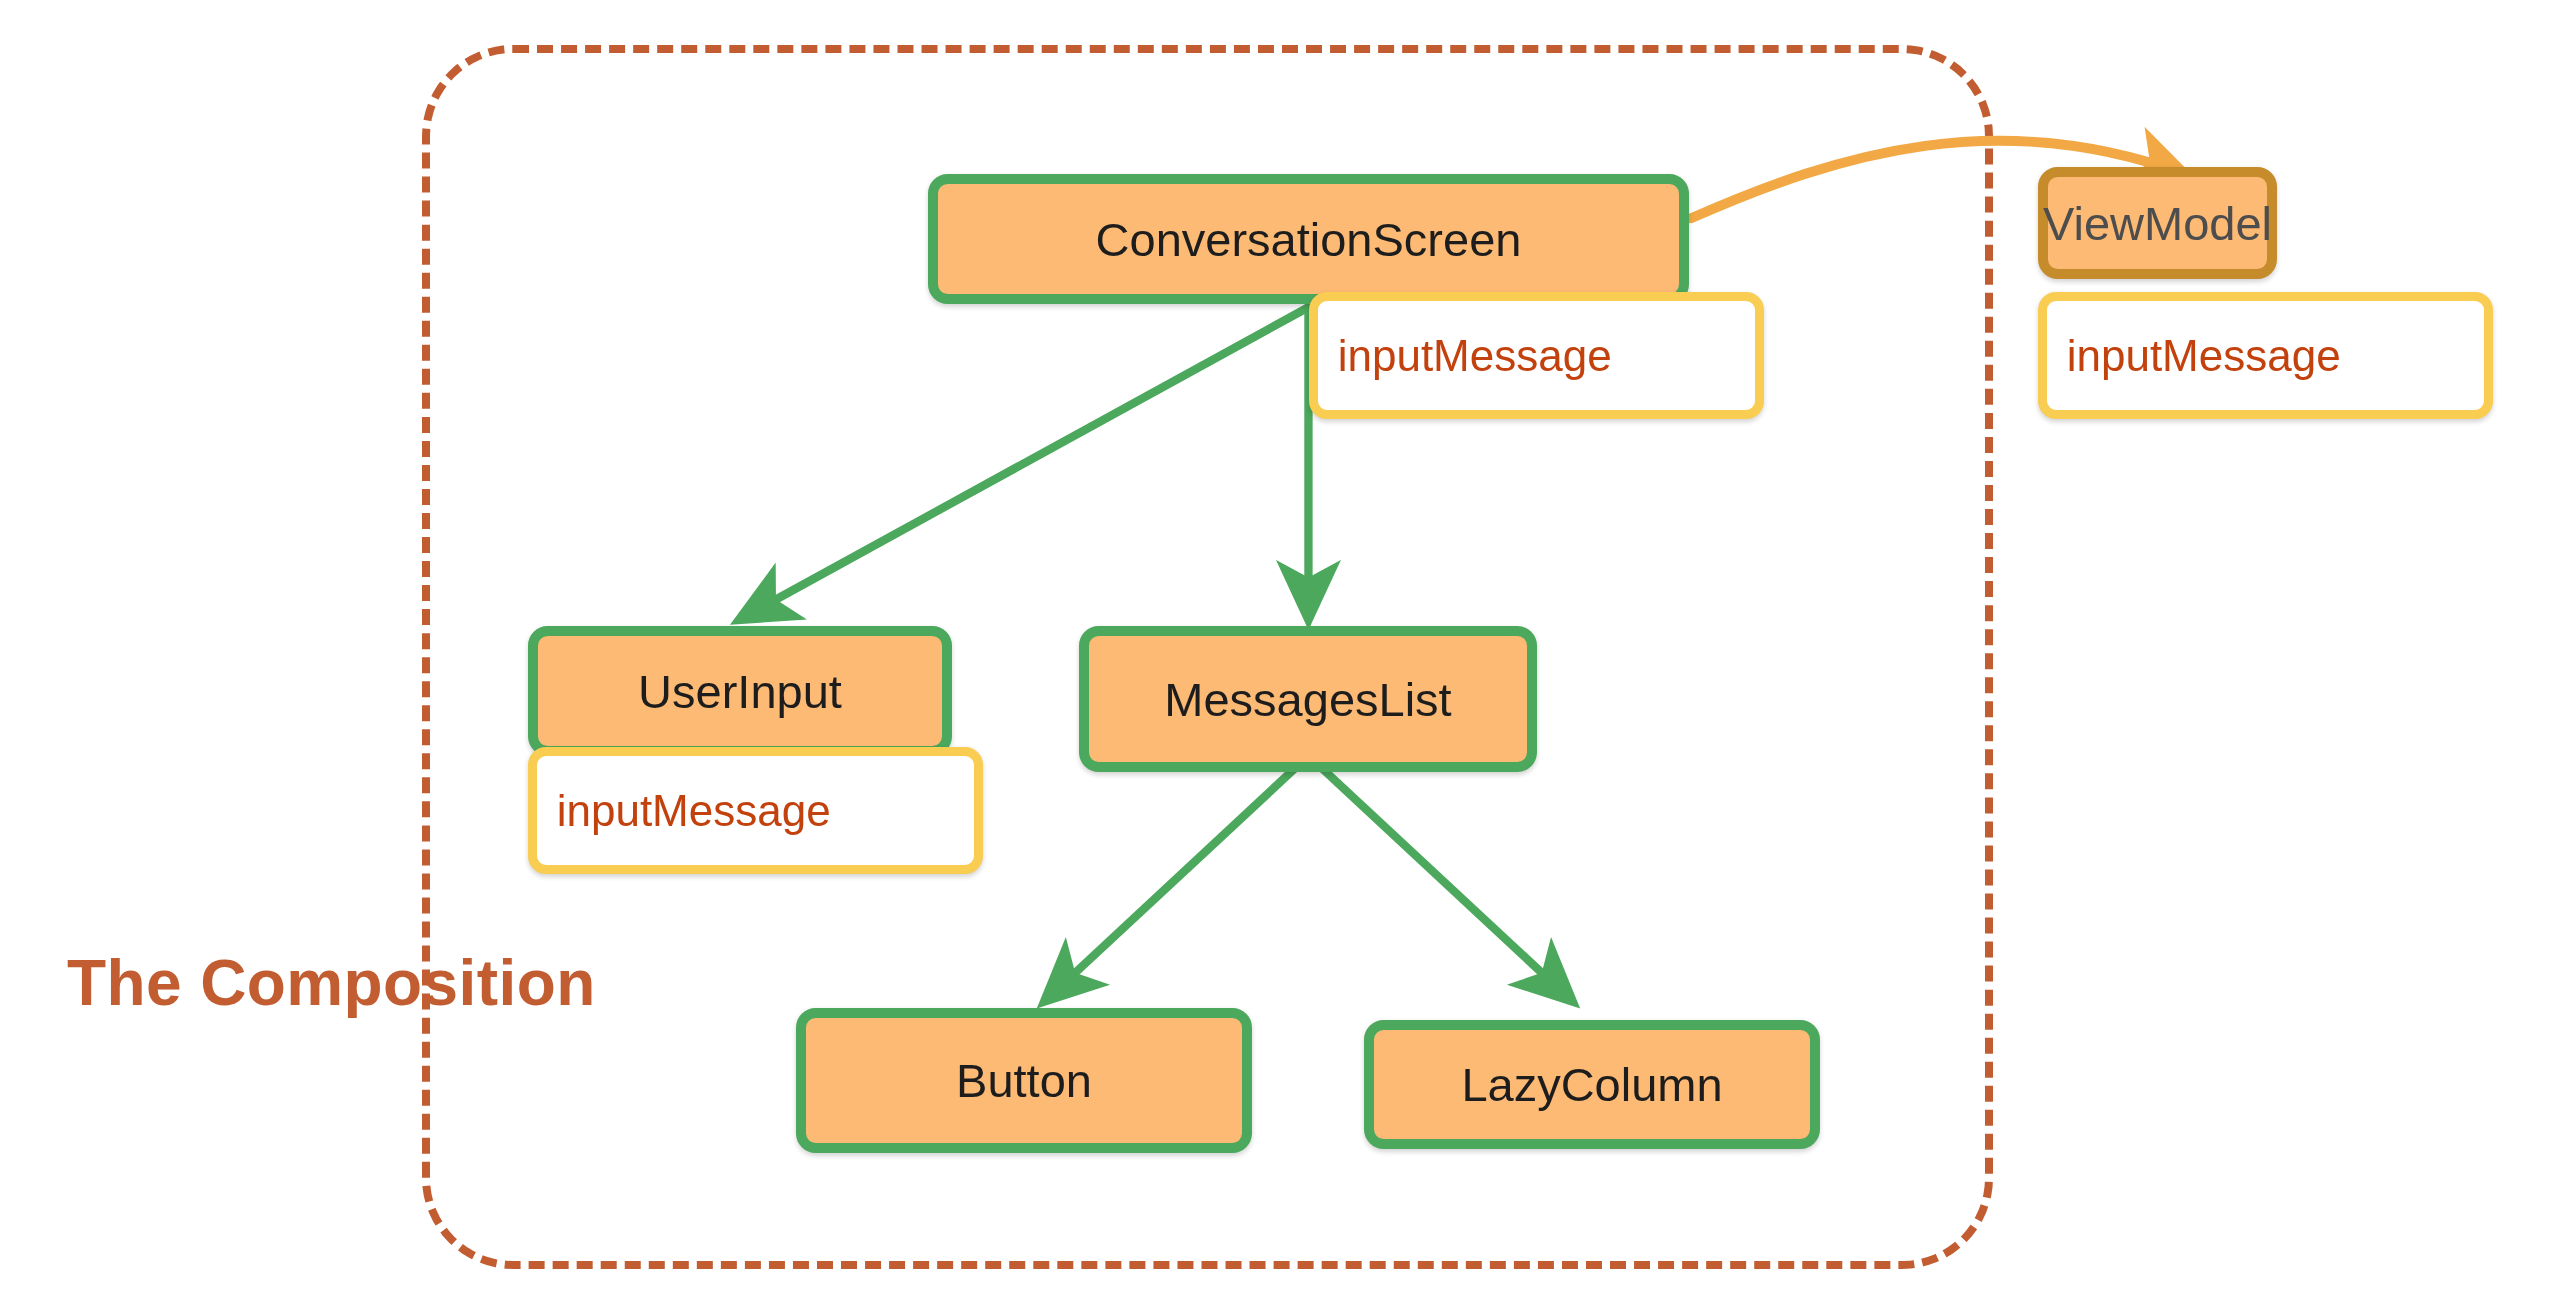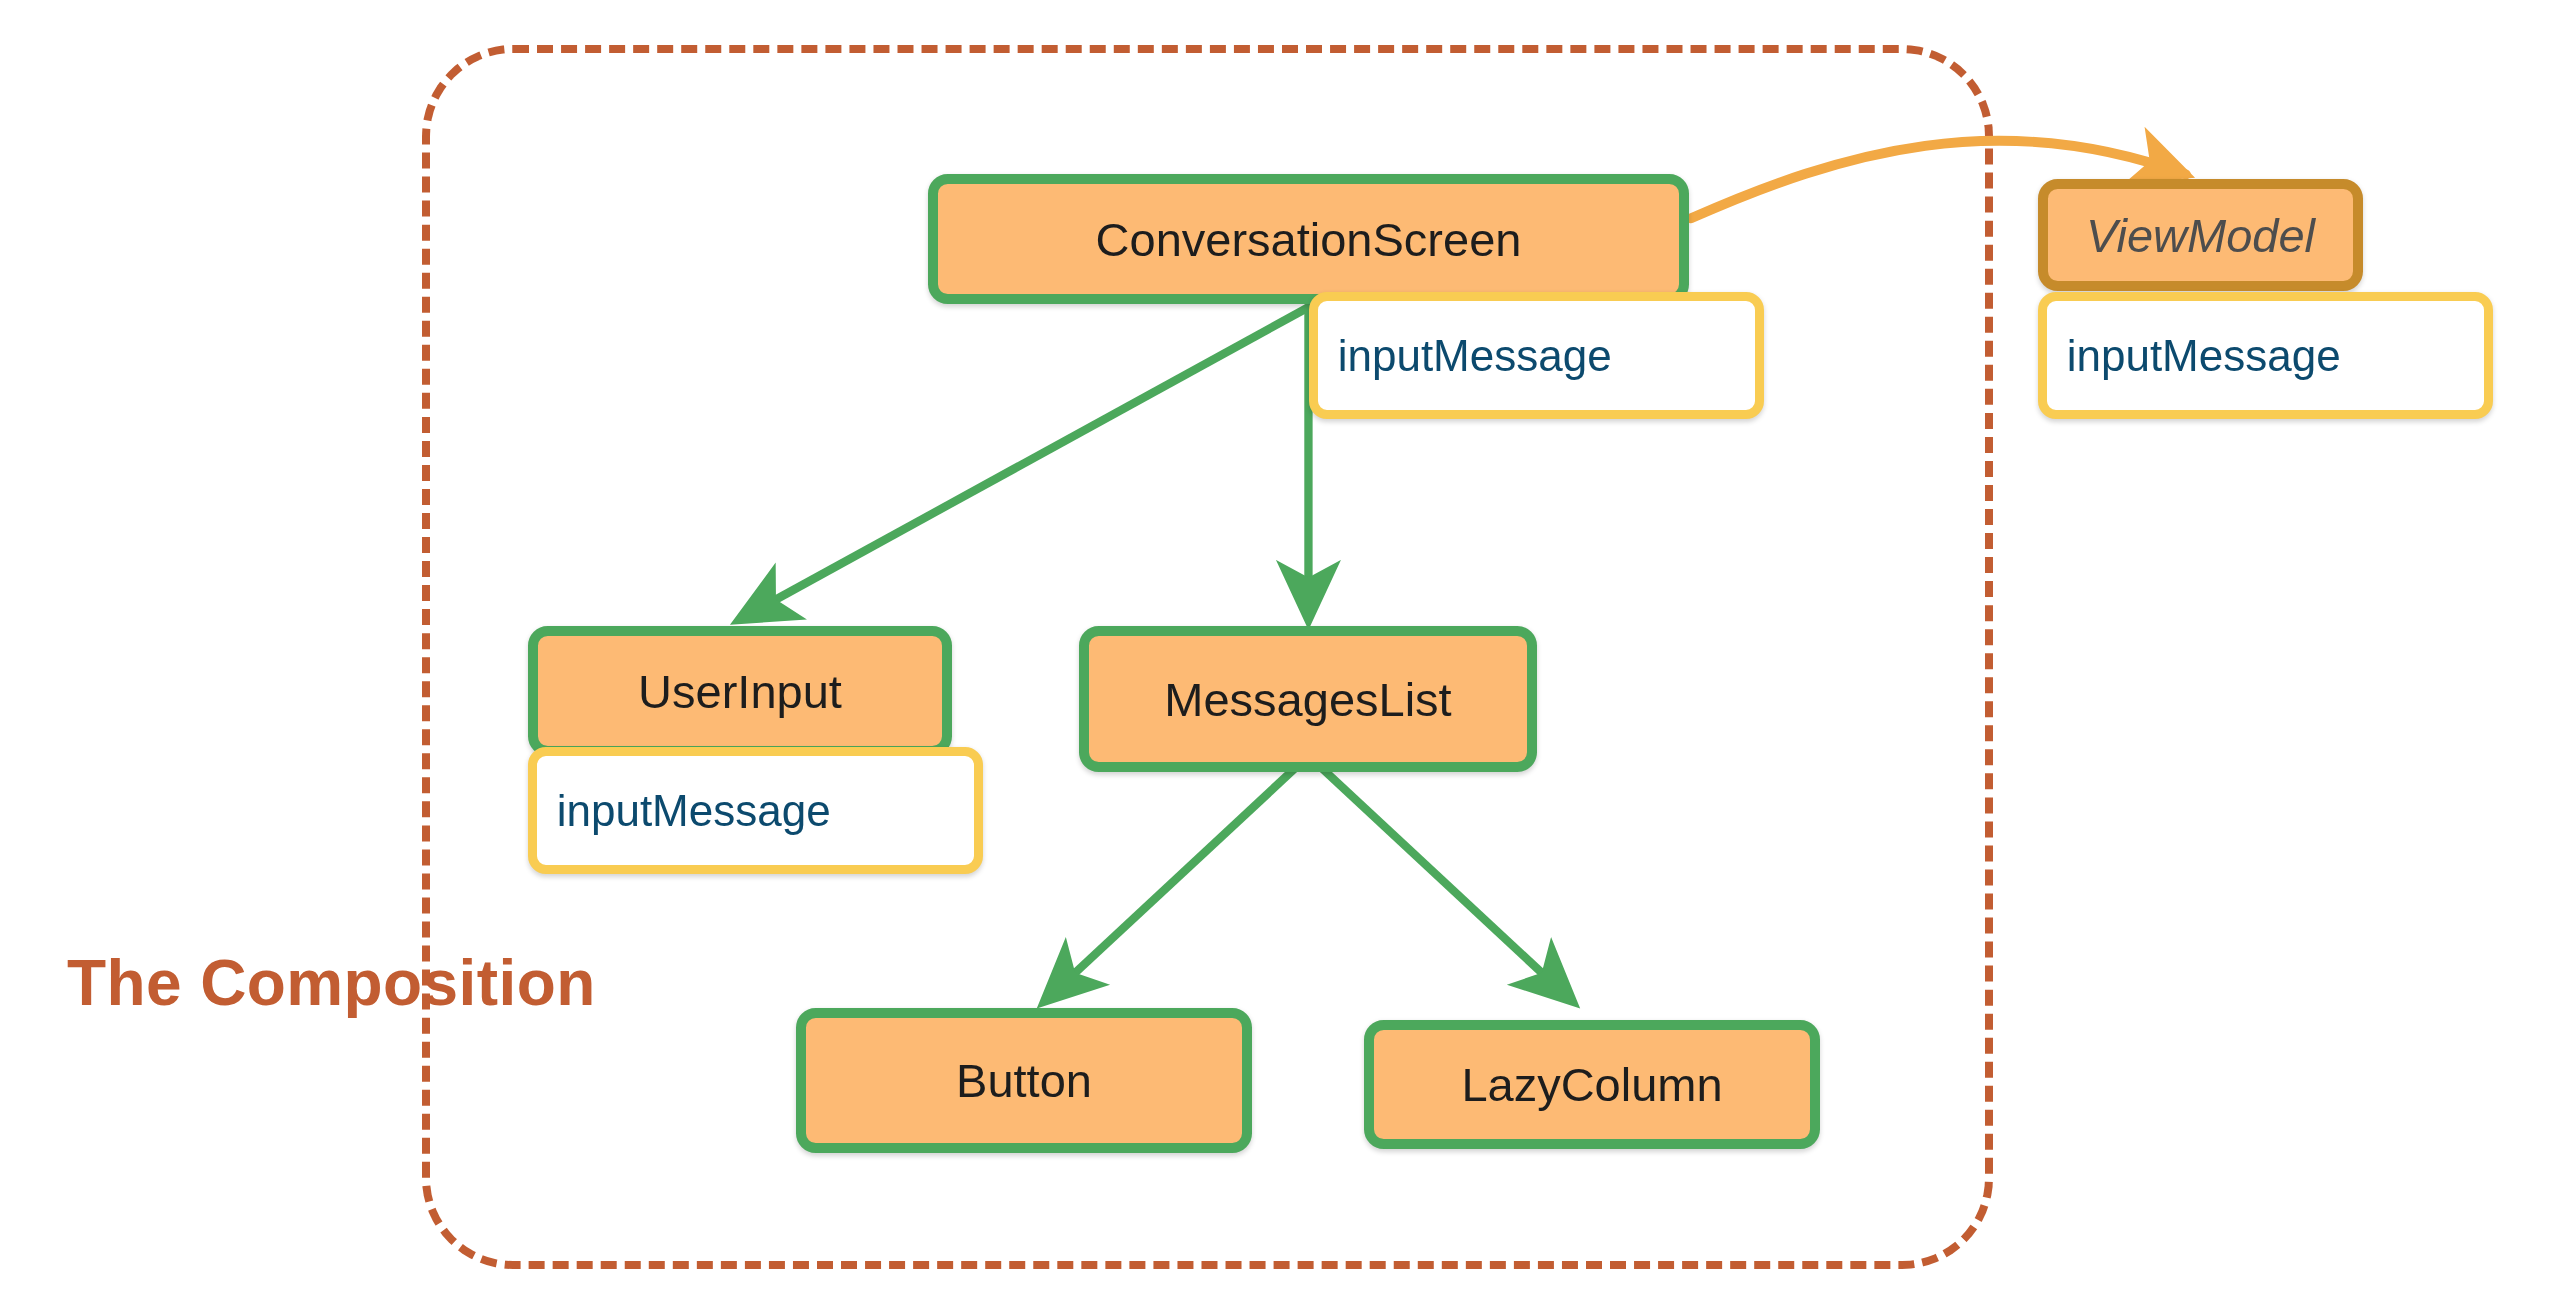--- a/index.html
+++ b/index.html
@@ -74,29 +74,29 @@
   .state-box {
     position: absolute;
     box-sizing: border-box;
     background: #ffffff;
     display: flex;
     align-items: center;
     justify-content: flex-start;
     border: 9.8px solid #F9CC52;
     border-radius: 18px;
     box-shadow: 0 2.3px 5.3px rgba(0,0,0,0.17);
-    color: #0c4a6e;
+    color: #c2410c;
     font-size: 44px;
     padding-left: 19.7px;
     white-space: nowrap;
   }
   
   #node-conversationscreen { left: 928px; top: 174px;  width: 761px; height: 130px; }
   #state-conversationscreen { left: 1309px; top: 292px;  width: 455px;  height: 127px; }
-  #node-viewmodel         { left: 2038px; top: 179px;  width: 325px;  height: 112px; font-style: italic; }
+  #node-viewmodel         { left: 2038px; top: 167px;  width: 239px;  height: 112px; }
   #state-viewmodel        { left: 2038px; top: 292px;  width: 455px;  height: 127px; }
   #node-userinput         { left: 528px;  top: 626px;  width: 424px;  height: 130px; }
   #state-userinput        { left: 528px;  top: 747px;  width: 455px;  height: 127px; }
   #node-messageslist      { left: 1079px; top: 626px;  width: 458px;  height: 146px; }
   #node-button            { left: 796px; top: 1008px; width: 456px;  height: 145px; }
   #node-lazycolumn        { left: 1364px; top: 1008px; width: 456px;  height: 129px; margin-top: 12px; }
 </style>
 </head>
 <body>
 

